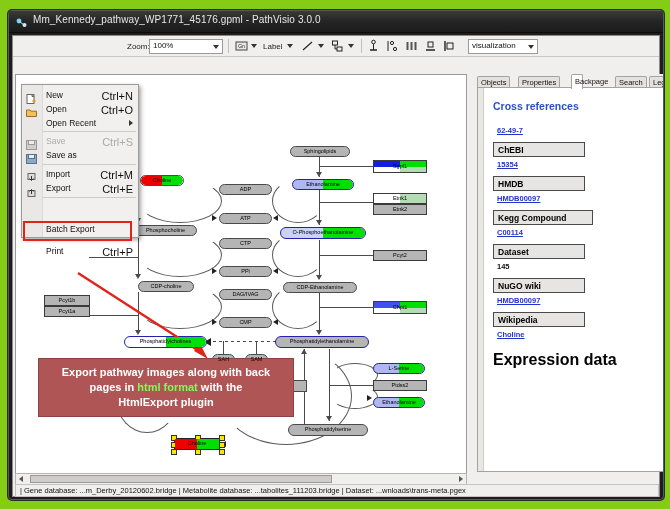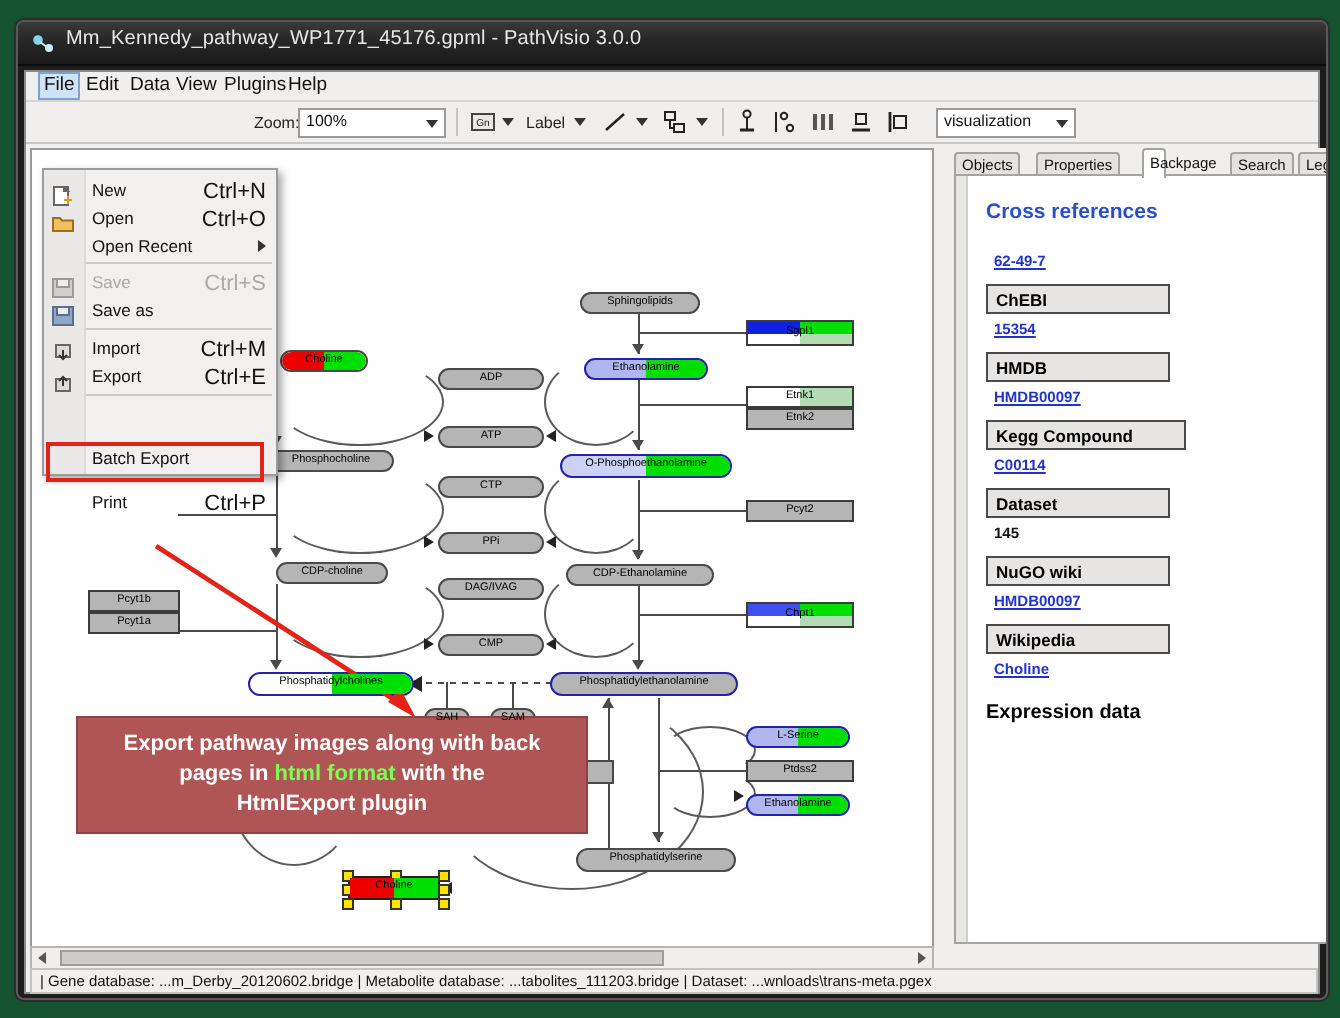--- a/index.html
+++ b/index.html
@@ -1,18 +1,18 @@
 <!DOCTYPE html>
 <html><head>
 <meta charset="utf-8">
 <style>
   html,body{margin:0;padding:0;background:#000;}
   body{width:670px;height:509px;overflow:hidden;font-family:"Liberation Sans",sans-serif;}
 
-  #frame{position:relative;width:670px;height:509px;background:#14532d;}
+  #frame{position:relative;width:670px;height:509px;background:#84cc16;}
 
   
   #window{position:absolute;left:8px;top:10px;width:654px;height:488px;
           background:#1d1d1d;border:1px solid #5a5a5a;border-radius:4px;
           box-shadow:0 0 0 1px #2b2b2b;overflow:hidden;}
   #titlebar{position:relative;height:21px;
             background:linear-gradient(to bottom,#3a3a3a 0%,#262626 45%,#1b1b1b 100%);
             border-bottom:1px solid #0c0c0c;}
   #titlebar .tbicon{position:absolute;left:6px;top:4px;width:13px;height:13px;}
   #titlebar .tbtext{position:absolute;left:24px;top:3px;font-size:10px;color:#e8e8e8;
@@ -111,21 +111,21 @@
   #bpscroll{position:absolute;left:0;top:0;width:5px;bottom:0;background:#e9e7e4;
             border-right:1px solid #cfcdca;}
   #bpcontent{position:absolute;left:7px;top:0;right:0;bottom:0;padding:6px 8px;}
   .bp-h1{font-size:10.5px;font-weight:bold;color:#2b4fcd;margin:6px 0 14px 0;}
   .xref-box{width:92px;height:15px;background:#e6e5e3;border:1px solid #4a4a4a;
             display:flex;align-items:center;padding-left:4px;box-sizing:border-box;
             font-size:8.5px;font-weight:bold;color:#000;margin-top:7px;}
   .xref-val{font-size:7.5px;color:#2233cc;text-decoration:underline;margin:3px 0 0 4px;
             font-weight:bold;}
   .xref-val.plain{color:#111;text-decoration:none;}
-  .bp-h2{font-size:10px;font-weight:bold;color:#000;margin-top:12px;}
+  .bp-h2{font-size:16px;font-weight:bold;color:#000;margin-top:12px;}
 
   
   #hscroll{position:absolute;left:2px;top:437px;width:450px;height:10px;background:#f0efee;
            border:1px solid #b6b4b1;}
   #hscroll .thumbh{position:absolute;left:14px;top:1px;width:300px;height:6px;background:#cfcdca;
            border:1px solid #9d9b98;}
   #hscroll .ar{position:absolute;top:2px;width:0;height:0;
            border-top:3px solid transparent;border-bottom:3px solid transparent;}
   #statusbar{position:absolute;left:2px;top:448px;width:642px;height:11px;
              background:#f0efee;border:1px solid #c5c3c0;}
@@ -144,28 +144,20 @@
           <circle cx="4" cy="5" r="2.4" fill="#7fd4f0"></circle>
           <circle cx="9.5" cy="9" r="2" fill="#cfe9f7"></circle>
           <path d="M5 6 L8.5 8.5" stroke="#cfe9f7" stroke-width="1" fill="none"></path>
         </svg>
       </span>
       <span class="tbtext">Mm_Kennedy_pathway_WP1771_45176.gpml - PathVisio 3.0.0</span>
     </div>
 
     <div id="client">
 
-      <div id="menubar">
-        <div class="mbitem active" style="left:6px;">File</div>
-        <div class="mbitem" style="left:27px;">Edit</div>
-        <div class="mbitem" style="left:49px;">Data</div>
-        <div class="mbitem" style="left:72px;">View</div>
-        <div class="mbitem" style="left:96px;">Plugins</div>
-        <div class="mbitem" style="left:128px;">Help</div>
-      </div>
 
       <div id="toolbar">
         <div class="tb-lbl" style="left:114px;">Zoom:</div>
         <div class="tb-combo" style="left:136px;width:72px;">
           <span class="txt">100%</span>
           <span class="arr"></span>
         </div>
 
         <div class="tb-sep" style="left:215px;"></div>
 

